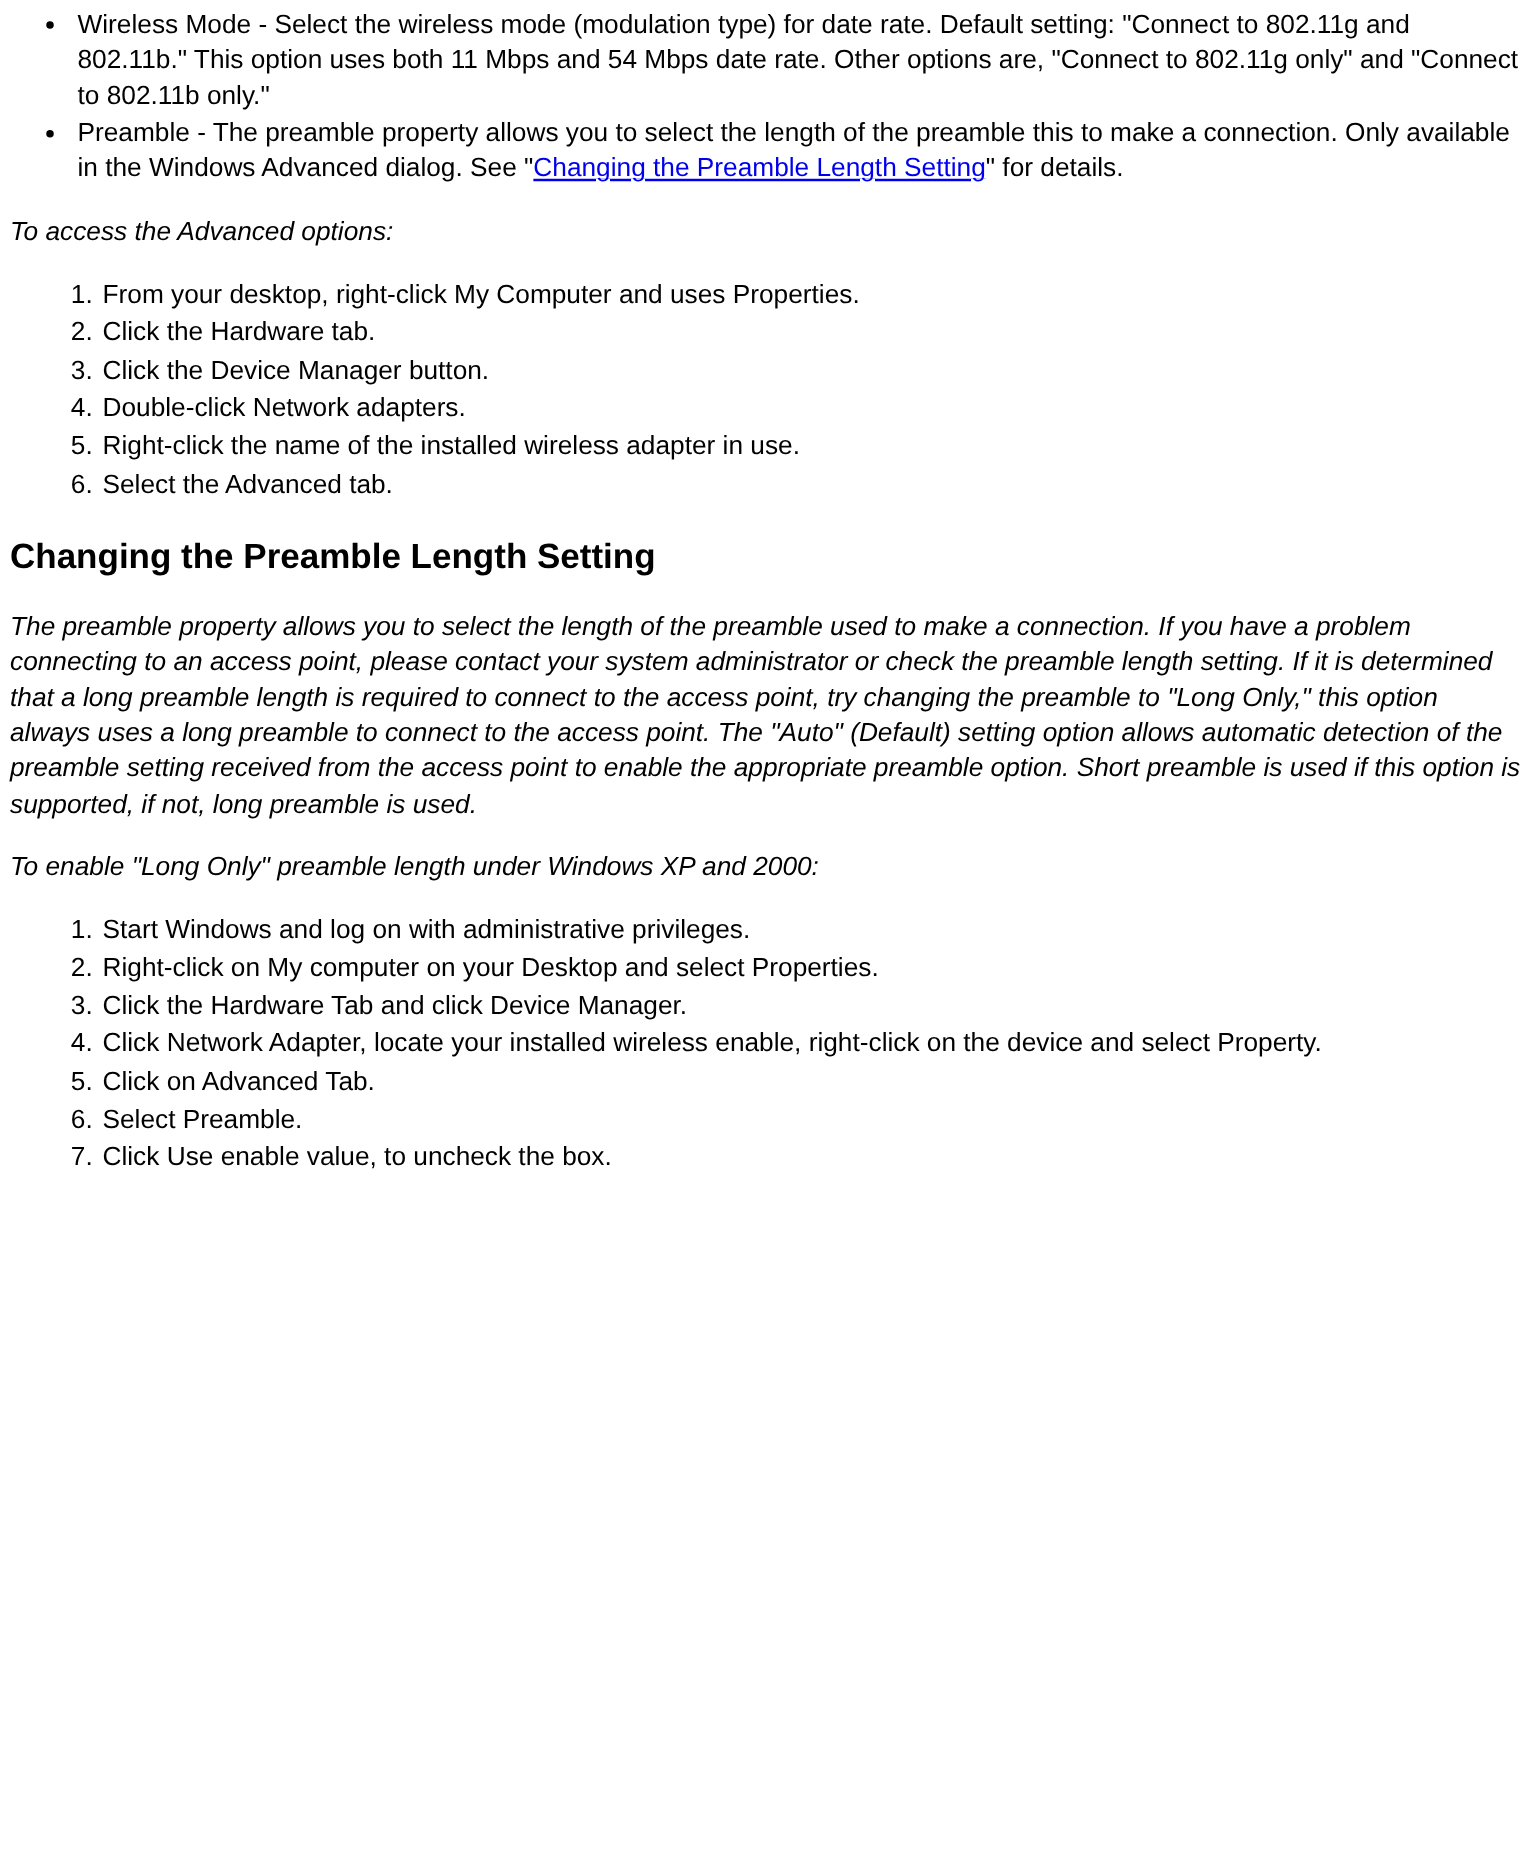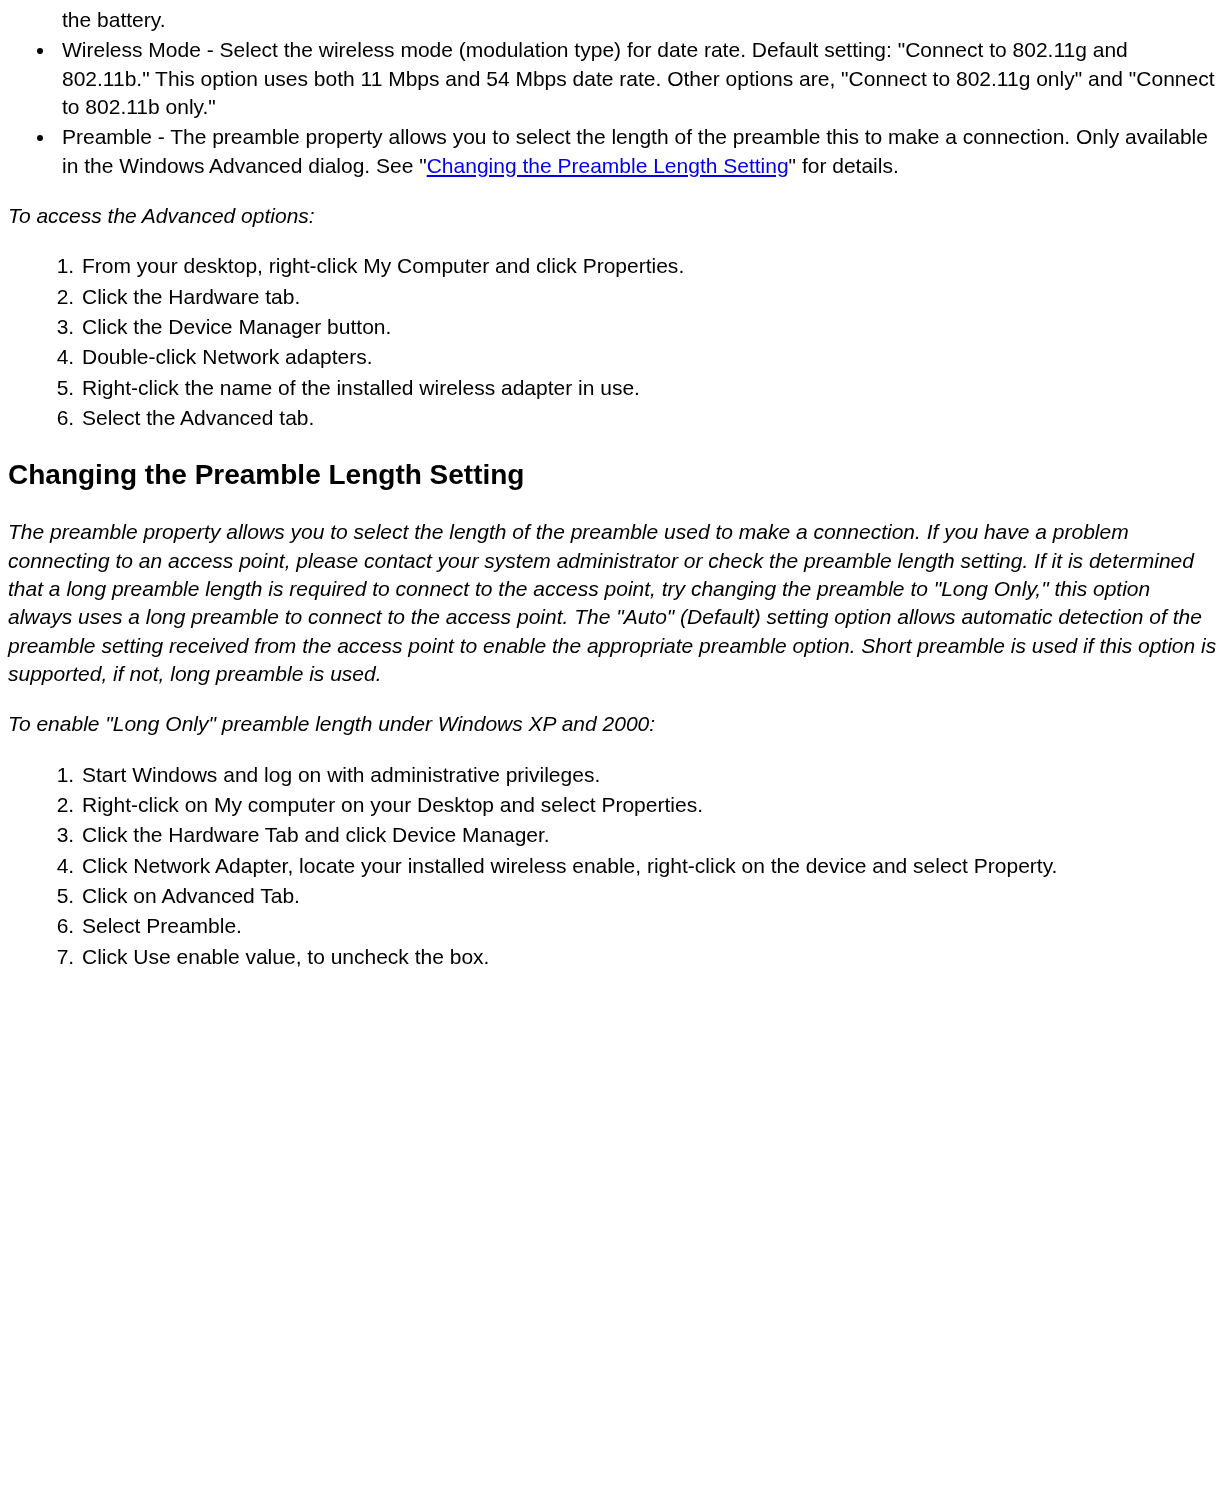--- a/index.html
+++ b/index.html
@@ -42,29 +42,28 @@
       text-decoration: underline;
     }
     b {
       font-weight: normal;
     }
   </style>
 </head>
 <body>
 
 <ul class="disc">
-  <li style="list-style-type:none; margin-left:0;"><span>the battery.</span></li>
   <li><b>Wireless Mode</b><span> - Select the wireless mode (modulation type) for date rate. Default setting: "Connect to 802.11g and 802.11b." This option uses both 11 Mbps and 54 Mbps date rate. Other options are, "Connect to 802.11g only" and "Connect to 802.11b only."</span></li>
   <li><b>Preamble</b><span> - The preamble property allows you to select the length of the preamble this to make a connection. Only available in the Windows Advanced dialog. See "</span><a href="#">Changing the Preamble Length Setting</a><span>" for details.</span></li>
 </ul>
 
 <p>To access the Advanced options:</p>
 
 <ol>
-  <li><span>From your desktop, right-click </span><b>My Computer</b><span> and click </span><b>Properties</b><span>.</span></li>
+  <li><span>From your desktop, right-click </span><b>My Computer</b><span> and uses </span><b>Properties</b><span>.</span></li>
   <li><span>Click the </span><b>Hardware</b><span> tab.</span></li>
   <li><span>Click the </span><b>Device Manager</b><span> button.</span></li>
   <li><span>Double-click </span><b>Network adapters.</b></li>
   <li>Right-click the name of the installed wireless adapter in use.</li>
   <li>Select the Advanced tab.</li>
 </ol>
 
 <h2>Changing the Preamble Length Setting</h2>
 
 <p>The preamble property allows you to select the length of the preamble used to make a connection. If you have a problem connecting to an access point, please contact your system administrator or check the preamble length setting. If it is determined that a long preamble length is required to connect to the access point, try changing the preamble to "Long Only," this option always uses a long preamble to connect to the access point. The "Auto" (Default) setting option allows automatic detection of the preamble setting received from the access point to enable the appropriate preamble option. Short preamble is used if this option is supported, if not, long preamble is used.</p>

